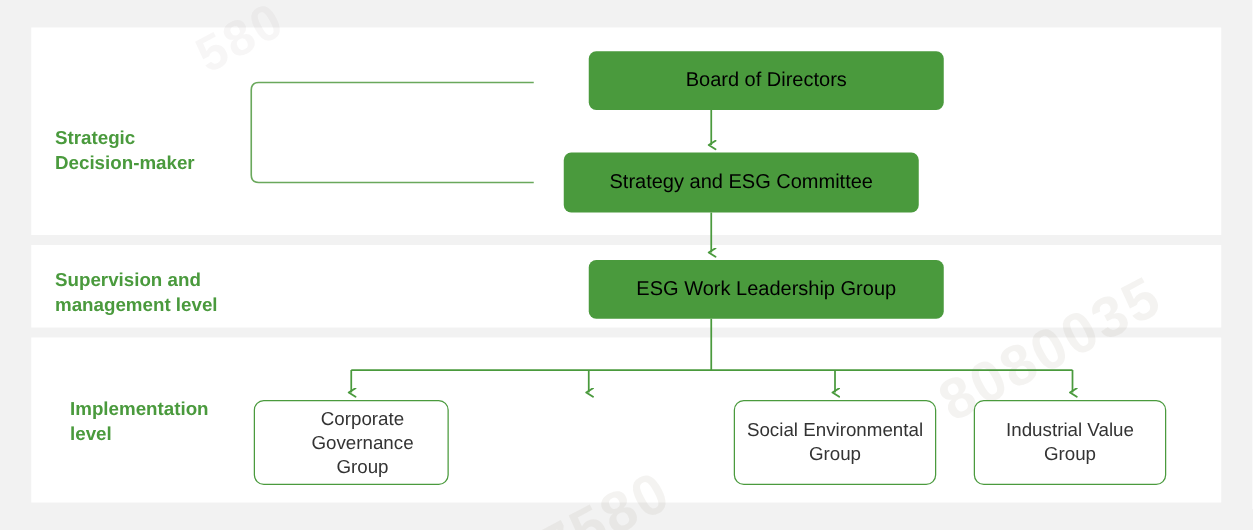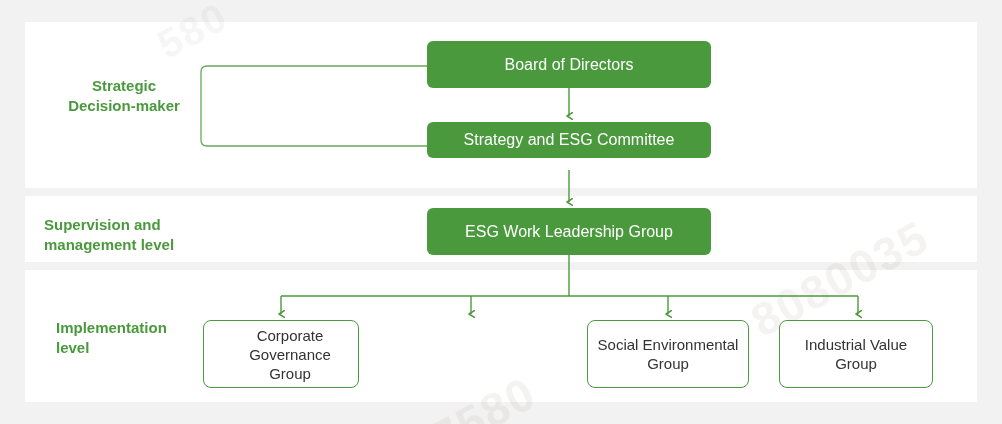--- a/index.html
+++ b/index.html
@@ -56,53 +56,54 @@
     position: absolute;
     left: 44px;
     width: 160px;
     color: #4a9a3d;
     font-size: 15px;
     font-weight: 700;
     line-height: 20px;
     z-index: 4;
     white-space: pre-line;
   }
-  .row-label-1 { top: 76px; text-align: center; }
+  .row-label-1 { top: 101px; }
   .row-label-2 { top: 215px; }
   .row-label-3 { top: 318px; margin-left: 12px; }
 
   
   .node {
     position: absolute;
     display: flex;
     align-items: center;
     justify-content: center;
     text-align: center;
     box-sizing: border-box;
     z-index: 5;
   }
   .node-solid {
     background: #4a9a3d;
-    color: #ffffff;
+    color: #000000;
     border-radius: 6px;
     font-size: 16px;
     line-height: 20px;
+    margin-left: 44px;
   }
   .node-outline {
     background: #ffffff;
     color: #333333;
     border: 1.4px solid #4a9a3d;
     border-radius: 8px;
     font-size: 15px;
     line-height: 19px;
     padding: 0 6px;
   }
 
   .node-board      { left: 427px; top: 41px;  width: 284px; height: 47px; }
-  .node-committee  { left: 427px; top: 122px; width: 284px; height: 36px; }
+  .node-committee  { left: 407px; top: 122px; width: 284px; height: 48px; }
   .node-esg        { left: 427px; top: 208px; width: 284px; height: 47px; }
 
   .node-g1 { left: 203px; top: 320px; width: 156px; height: 68px; padding-left: 24px; }
   .node-g2 { left: 390px; top: 320px; width: 163px; height: 68px; }
   .node-g3 { left: 587px; top: 320px; width: 162px; height: 68px; }
   .node-g4 { left: 779px; top: 320px; width: 154px; height: 68px; }
 
   
   .connectors {
     position: absolute;

